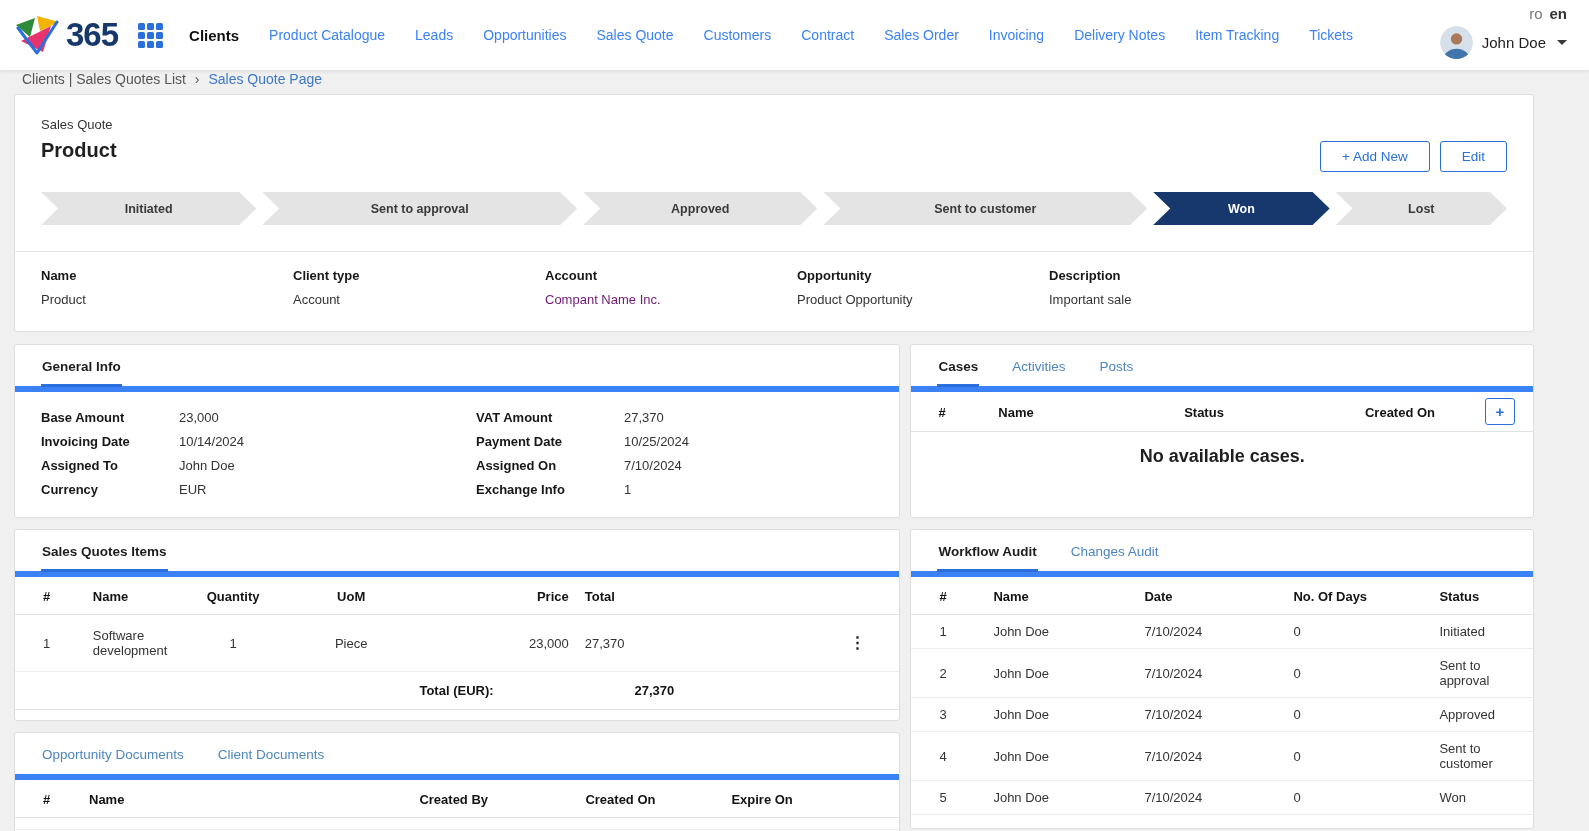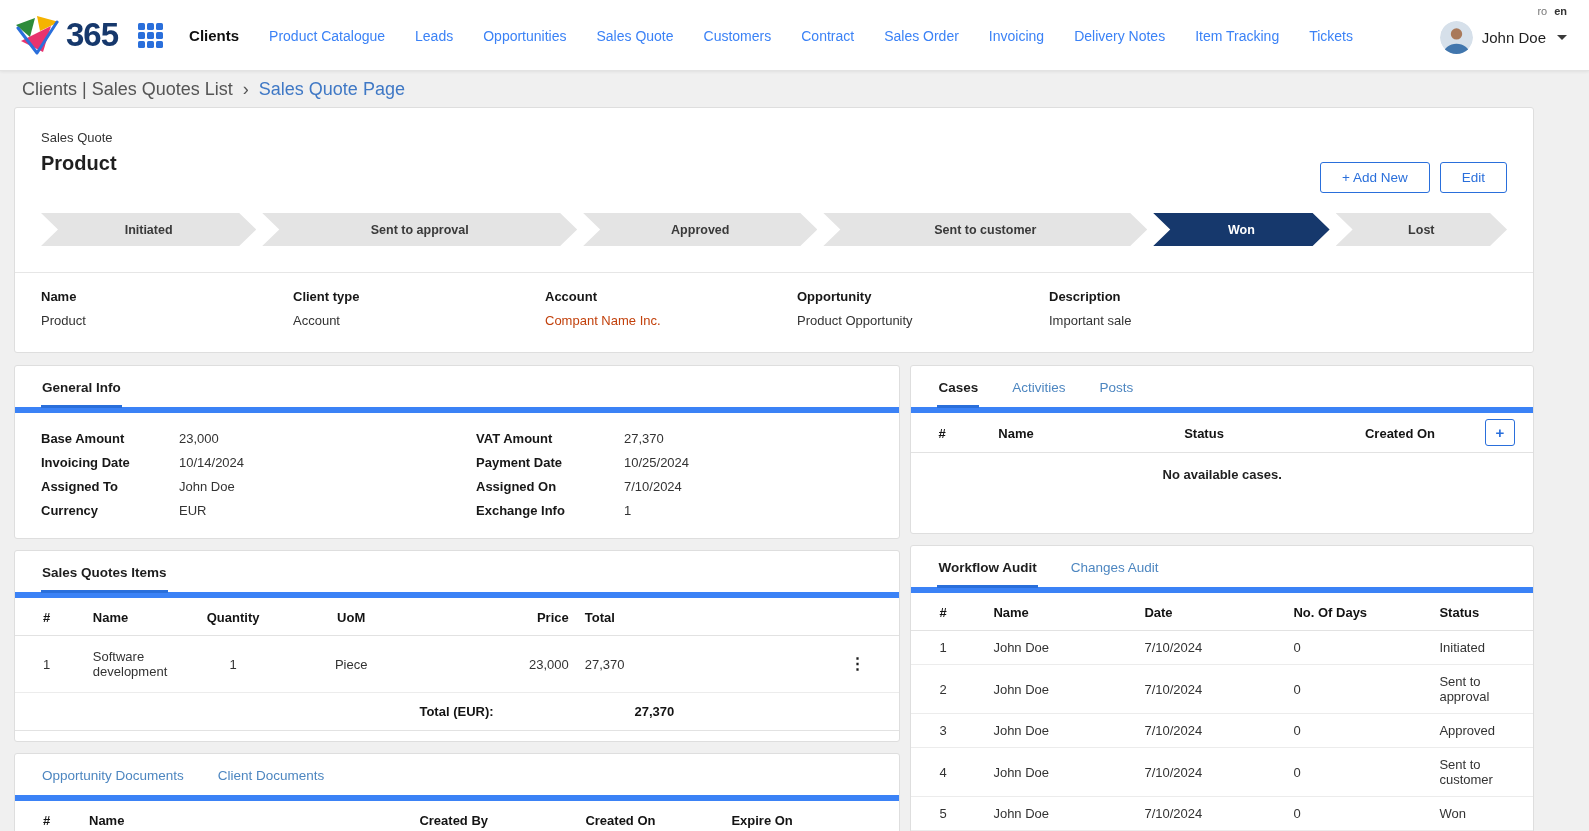--- a/index.html
+++ b/index.html
@@ -13,46 +13,46 @@
 
   
   .topbar {
     height: 70px; background: #fff; display: flex; align-items: center;
     padding: 0 22px 0 14px; border-bottom: 1px solid #e3e3e3;
     box-shadow: 0 1px 3px rgba(0,0,0,.07); position: relative; z-index: 2;
   }
   .brand { display: flex; align-items: center; gap: 6px; cursor: pointer; }
   .logo-text { font-size: 33px; font-weight: 700; color: #16386c; letter-spacing: -1px; }
   .apps-grid { margin: 0 26px 0 20px; display: flex; cursor: pointer; }
-  .mainnav { display: flex; align-items: flex-end; gap: 30px; flex: 1; min-width: 0; }
+  .mainnav { display: flex; align-items: flex-start; gap: 30px; flex: 1; min-width: 0; }
   .nav-item { font-size: 14px; color: #3b82f6; cursor: pointer; white-space: nowrap; }
   .nav-item.active { font-weight: 700; font-size: 15px; color: #0f0f0f; }
   .topbar-right { display: flex; flex-direction: column; align-items: flex-end; margin-left: 16px; height: 100%; justify-content: flex-start; }
-  .langs { font-size: 11px; color: #777; display: flex; gap: 7px; padding-top: 5px; }
+  .langs { font-size: 15px; color: #777; display: flex; gap: 7px; padding-top: 5px; }
   .langs a { color: #777; cursor: pointer; }
   .langs a.active { color: #333; font-weight: 700; }
   .user-chip { display: flex; align-items: center; gap: 9px; cursor: pointer; margin-top: 4px; }
   .avatar { width: 33px; height: 33px; border-radius: 50%; overflow: hidden; display: block; }
   .user-name { font-size: 15px; color: #1e1e1e; }
   .caret { width: 0; height: 0; border-left: 5px solid transparent; border-right: 5px solid transparent; border-top: 5px solid #3a3a3a; margin-left: 2px; }
 
   
   .page { padding: 0 55px 14px 14px; }
-  .breadcrumb { padding: 8px 0 7px 8px; font-size: 18px; color: #555; }
+  .breadcrumb { padding: 0 0 7px 8px; font-size: 14px; color: #555; }
   .breadcrumb .sep { margin: 0 5px; color: #555; }
   .breadcrumb .bc-link { color: #3f78c5; cursor: pointer; }
 
   .card { background: #fff; border: 1px solid #dedede; border-radius: 3px; }
 
   
   .header-card { padding: 14px 26px 0; margin-bottom: 12px; }
   .hc-top { display: flex; justify-content: space-between; align-items: flex-start; }
   .subtitle { font-size: 13px; color: #333; margin: 8px 0 7px; }
   .title { font-size: 20px; font-weight: 600; color: #1f1f1f; margin: 0; }
-  .hc-buttons { display: flex; gap: 10px; margin-top: 40px; }
+  .hc-buttons { display: flex; gap: 10px; margin-top: 32px; }
   .btn-outline {
     background: #fff; border: 1px solid #2a6fdb; color: #2a6fdb; border-radius: 3px;
     font-size: 13.5px; padding: 7px 21px; cursor: pointer; font-family: inherit; white-space: nowrap;
   }
   .stages { display: flex; gap: 6px; margin: 20px 0 26px; height: 33px; }
   .stage {
     flex: 1 1 0; display: flex; align-items: center; justify-content: center;
     background: #e4e4e4; color: #3a3a3a; font-size: 12.5px; font-weight: 700; cursor: pointer;
     clip-path: polygon(0 0, calc(100% - 17px) 0, 100% 50%, calc(100% - 17px) 100%, 0 100%, 17px 50%);
   }
@@ -60,21 +60,21 @@
   .stages .stage:nth-of-type(1) { flex-grow: 216; }
   .stages .stage:nth-of-type(2) { flex-grow: 316; }
   .stages .stage:nth-of-type(3) { flex-grow: 235; }
   .stages .stage:nth-of-type(4) { flex-grow: 325; }
   .stages .stage:nth-of-type(5) { flex-grow: 177; }
   .stages .stage:nth-of-type(6) { flex-grow: 172; }
   .hc-divider { height: 1px; background: #e6e6e6; margin: 0 -26px; }
   .hc-fields { display: grid; grid-template-columns: repeat(5, 252px); padding: 16px 0 24px; }
   .f-label { font-weight: 700; font-size: 13px; color: #171717; margin-bottom: 9px; }
   .f-value { font-size: 13px; color: #333; }
-  .f-value.link { color: #c2410c; cursor: pointer; }
+  .f-value.link { color: #701a75; cursor: pointer; }
 
   
   .columns { display: grid; grid-template-columns: 887fr 624fr; gap: 10px; align-items: start; }
   .col-stack { display: flex; flex-direction: column; gap: 11px; }
 
   
   .card-tabs { display: flex; gap: 32px; padding: 0 26px; border-bottom: 6px solid #3b82f6; }
   .card-tab {
     padding: 14px 1px 10px; font-size: 13.5px; color: #4d86c0; cursor: pointer;
     border-bottom: 3px solid transparent; margin-bottom: -1px; white-space: nowrap;
@@ -84,21 +84,21 @@
   
   .gi-body { padding: 13px 26px 16px; }
   .gi-row { display: grid; grid-template-columns: 138px 297px 148px 1fr; align-items: center; min-height: 24px; font-size: 13px; }
   .gi-label { font-weight: 700; color: #171717; }
   .gi-value { color: #333; }
 
   
   .tbl { width: 100%; border-collapse: collapse; font-size: 13px; }
   .tbl th { text-align: left; font-weight: 700; color: #141414; padding: 12px 8px 10px; border-bottom: 1px solid #e2e2e2; white-space: nowrap; }
   .tbl td { padding: 9px 8px; border-bottom: 1px solid #ececec; color: #333; }
-  .empty-note { text-align: center; font-size: 13px; font-weight: 700; color: #1f1f1f; }
+  .empty-note { text-align: center; font-size: 18px; font-weight: 700; color: #1f1f1f; }
 
   
   .cases-card { min-height: 167px; }
   .cases-tbl th:nth-of-type(1) { width: 44px; padding-left: 27px; }
   .cases-tbl th:nth-of-type(2) { width: 170px; }
   .cases-tbl th:nth-of-type(3) { width: 165px; }
   .cases-tbl th:nth-of-type(5) { width: 64px; text-align: right; padding: 6px 18px 6px 8px; }
   .cases-note { padding: 14px 0 50px; }
   .add-btn {
     width: 30px; height: 27px; border: 1px solid #2a6fdb; border-radius: 3px; background: #fff;

